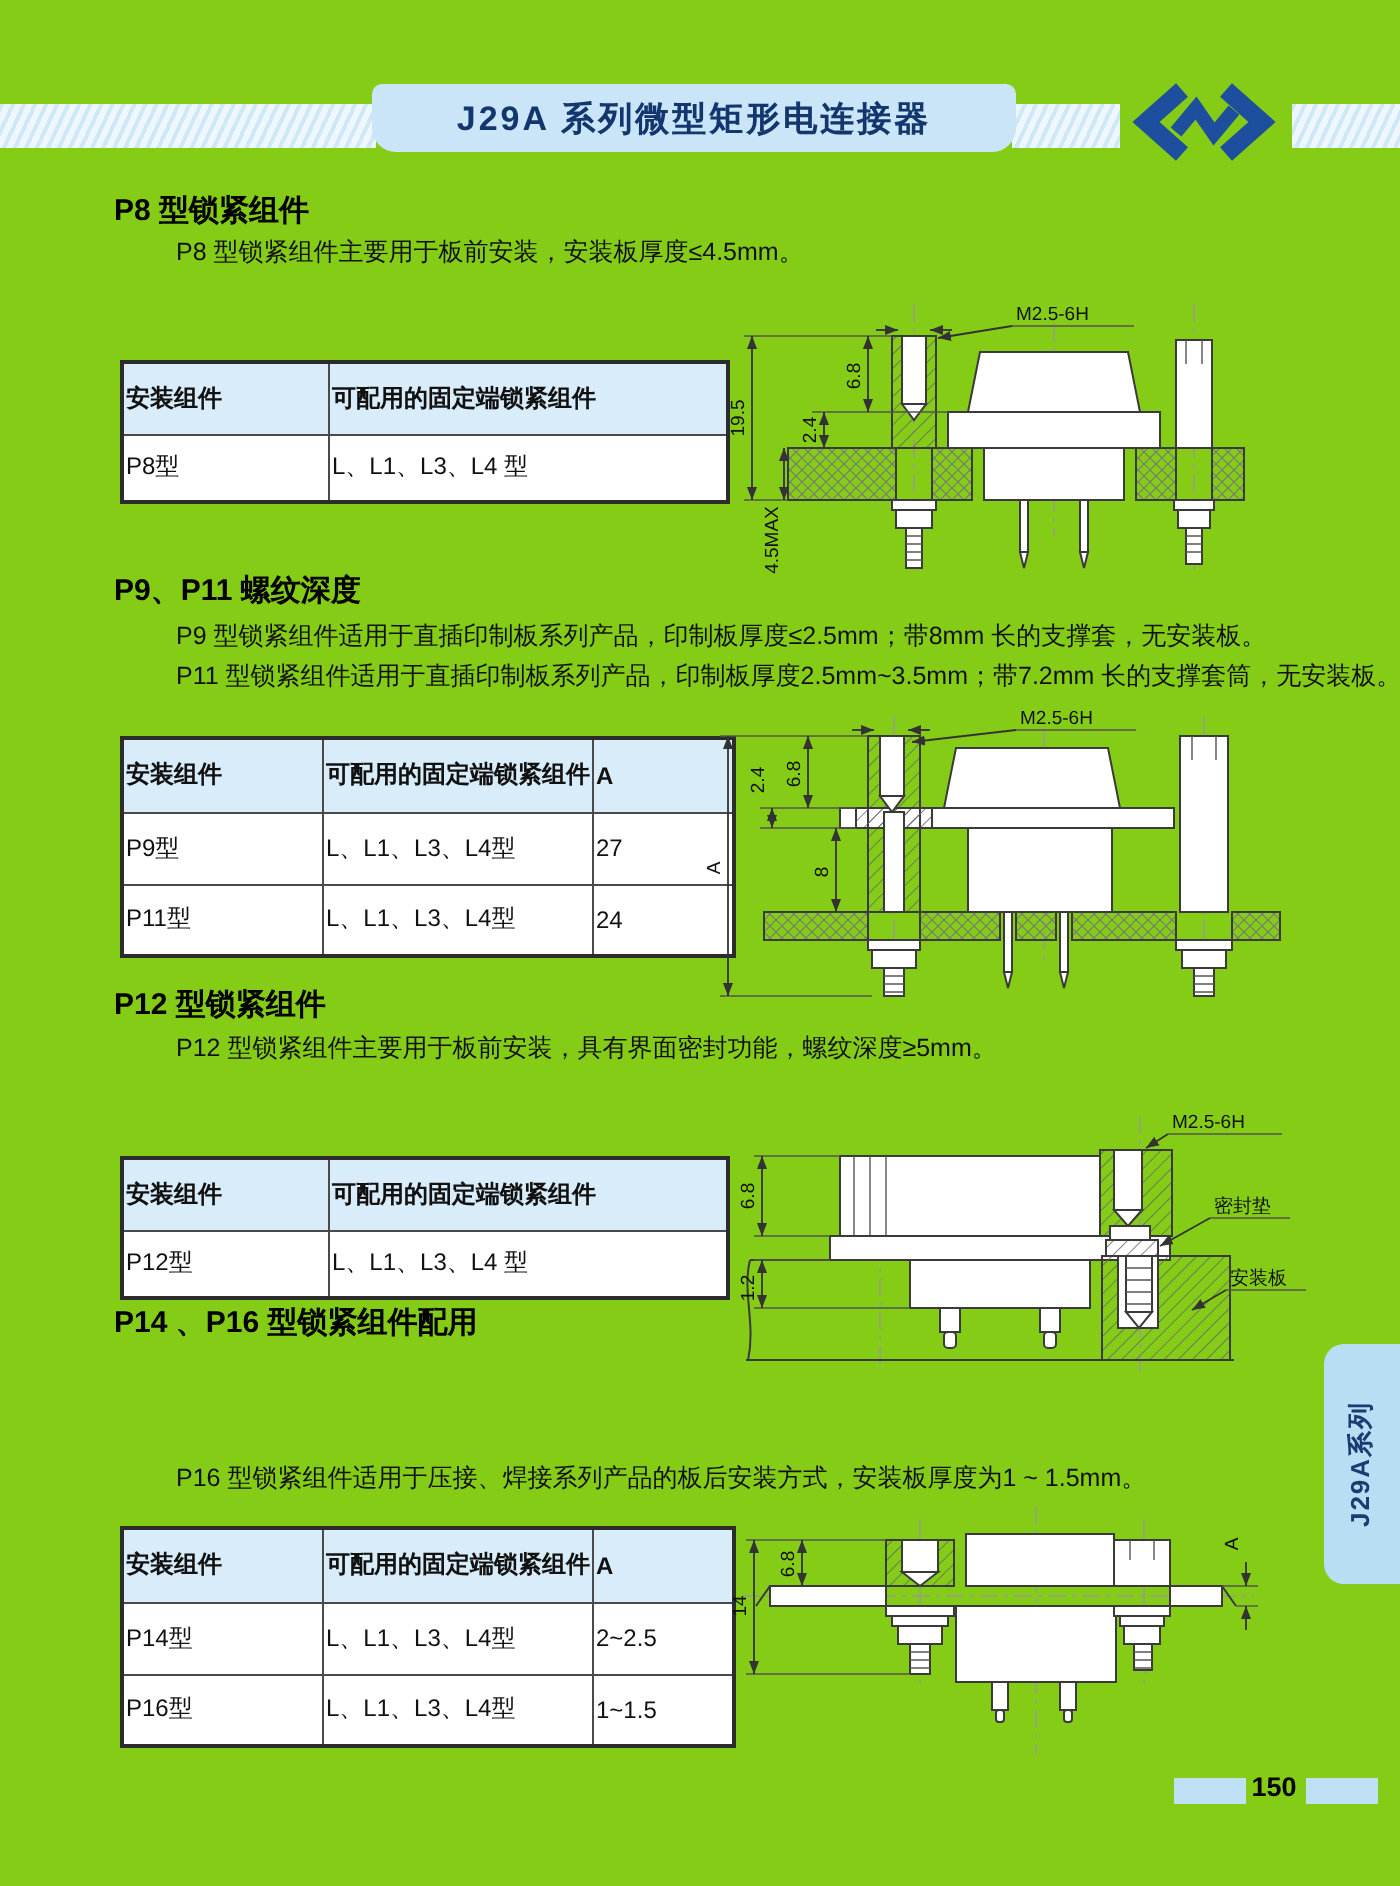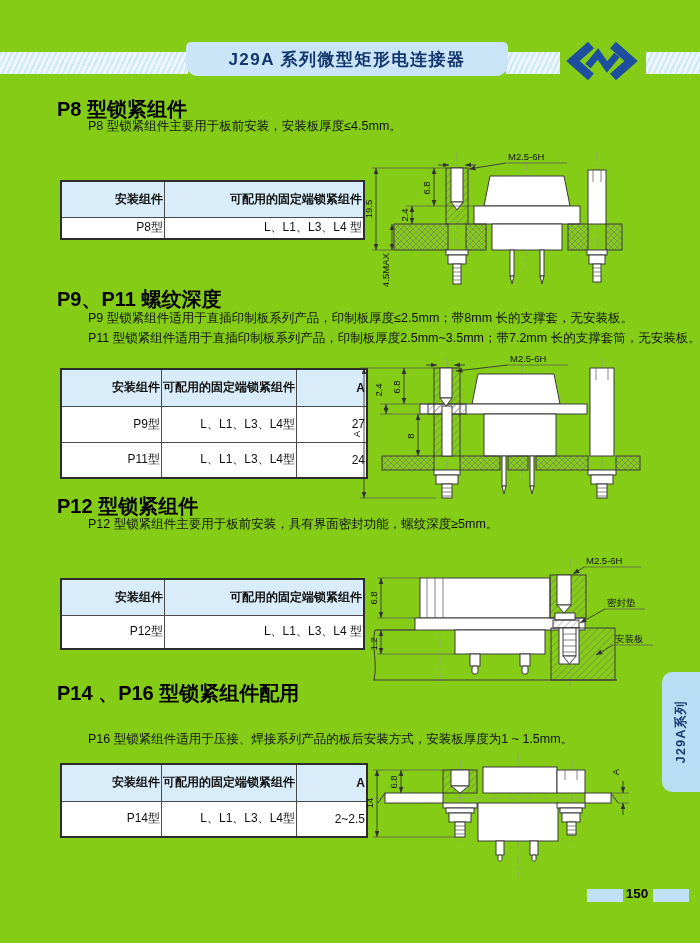--- a/index.html
+++ b/index.html
@@ -9,25 +9,25 @@
   .hatch{position:absolute;top:52px;height:22px;
          background:repeating-linear-gradient(115deg,#cfe8f8 0 2px,#eef7fd 2px 5px);}
   .hatch-left{left:0;width:188px;}
   .hatch-mid{left:506px;width:54px;}
   .hatch-right{left:646px;width:54px;}
   .title-pill{position:absolute;left:186px;top:42px;width:322px;height:34px;background:#c9e5f7;
               border-radius:5px 5px 12px 12px;display:flex;align-items:center;justify-content:center;}
   .title-pill span{font-size:17px;font-weight:bold;color:#13366e;letter-spacing:1.5px;}
   .logo{position:absolute;left:564px;top:40px;}
   
-  .sec-h{position:absolute;left:57px;font-size:20px;font-weight:bold;color:#000;white-space:nowrap;}
+  .sec-h{position:absolute;left:57px;font-size:15px;font-weight:bold;color:#000;white-space:nowrap;}
   .para{position:absolute;left:88px;font-size:12.5px;color:#111;white-space:nowrap;}
   
   .tbl{position:absolute;border-collapse:collapse;background:#fff;border:2px solid #2c2c2c;}
-  .tbl td{border:1px solid #4a4a4a;text-align:right;vertical-align:middle;font-size:12px;color:#111;}
+  .tbl td{border:1px solid #4a4a4a;text-align:left;vertical-align:middle;font-size:12px;color:#111;}
   .tbl tr.hd td{background:#d8edf9;font-weight:bold;}
   
   .dwg{position:absolute;}
   .dwg text{font-family:"Liberation Sans","DejaVu Sans",sans-serif;font-size:9.5px;fill:#111;}
   .ol{fill:#fff;stroke:#3a3a3a;stroke-width:1;}
   .ln{stroke:#3a3a3a;stroke-width:1;fill:none;}
   .ext{stroke:#555;stroke-width:0.7;fill:none;}
   .dim{stroke:#333;stroke-width:0.9;fill:none;}
   .cl{stroke:#999;stroke-width:0.7;stroke-dasharray:9 3 2 3;fill:none;}
   
@@ -58,21 +58,21 @@
 
   <div class="sec-h" style="top:96px">P8 型锁紧组件</div>
   <div class="para" style="top:118px">P8 型锁紧组件主要用于板前安装，安装板厚度≤4.5mm。</div>
 
   <table class="tbl" style="left:60px;top:180px">
     <tbody>
         <tr class="hd" style="height:36px">
       <td style="width:100px">安装组件</td>
       <td style="width:196px">可配用的固定端锁紧组件</td>
     </tr>
-    <tr style="height:22px">
+    <tr style="height:34px">
       <td>P8型</td>
       <td>L、L1、L3、L4 型</td>
     </tr>
   </tbody>
     </table>
 
   <svg class="dwg" style="left:362px;top:148px" width="280" height="142" viewBox="0 0 280 142">
     <defs>
       <pattern id="h1" patternUnits="userSpaceOnUse" width="5" height="5" patternTransform="rotate(45)">
         <line x1="0" y1="0" x2="0" y2="5" stroke="#666" stroke-width="0.8"></line>
@@ -296,34 +296,39 @@
       <line class="dim" x1="219" y1="17" x2="208" y2="24" marker-end="url(#a3)"></line>
       <text x="242" y="56">密封垫</text>
       <line class="ext" x1="240" y1="59" x2="280" y2="59"></line>
       <line class="dim" x1="240" y1="59" x2="215" y2="73" marker-end="url(#a3)"></line>
       <text x="250" y="92">安装板</text>
       <line class="ext" x1="248" y1="95" x2="288" y2="95"></line>
       <line class="dim" x1="248" y1="95" x2="231" y2="105" marker-end="url(#a3)"></line>
     </g>
   </svg>
 
-  <div class="sec-h" style="top:680px">P14 、P16 型锁紧组件配用</div>
+  <div class="sec-h" style="top:652px">P14 、P16 型锁紧组件配用</div>
   <div class="para" style="top:731px">P16 型锁紧组件适用于压接、焊接系列产品的板后安装方式，安装板厚度为1 ~ 1.5mm。</div>
 
   <table class="tbl" style="left:60px;top:763px">
     <tbody>
         <tr class="hd" style="height:37px">
       <td style="width:97px">安装组件</td>
       <td style="width:132px">可配用的固定端锁紧组件</td>
       <td style="width:67px">A</td>
     </tr>
     <tr style="height:36px">
       <td>P14型</td>
       <td>L、L1、L3、L4型</td>
       <td>2~2.5</td>
+    </tr>
+    <tr style="height:36px">
+      <td>P16型</td>
+      <td>L、L1、L3、L4型</td>
+      <td>1~1.5</td>
     </tr>
   </tbody>
     </table>
 
   <svg class="dwg" style="left:365px;top:745px" width="290" height="140" viewBox="0 0 290 140">
     <defs>
       <pattern id="h4" patternUnits="userSpaceOnUse" width="5" height="5" patternTransform="rotate(45)">
         <line x1="0" y1="0" x2="0" y2="5" stroke="#666" stroke-width="0.8"></line>
         </pattern>
       <marker id="a4" viewBox="0 0 10 10" refX="9" refY="5" markerWidth="8" markerHeight="8" orient="auto-start-reverse">

